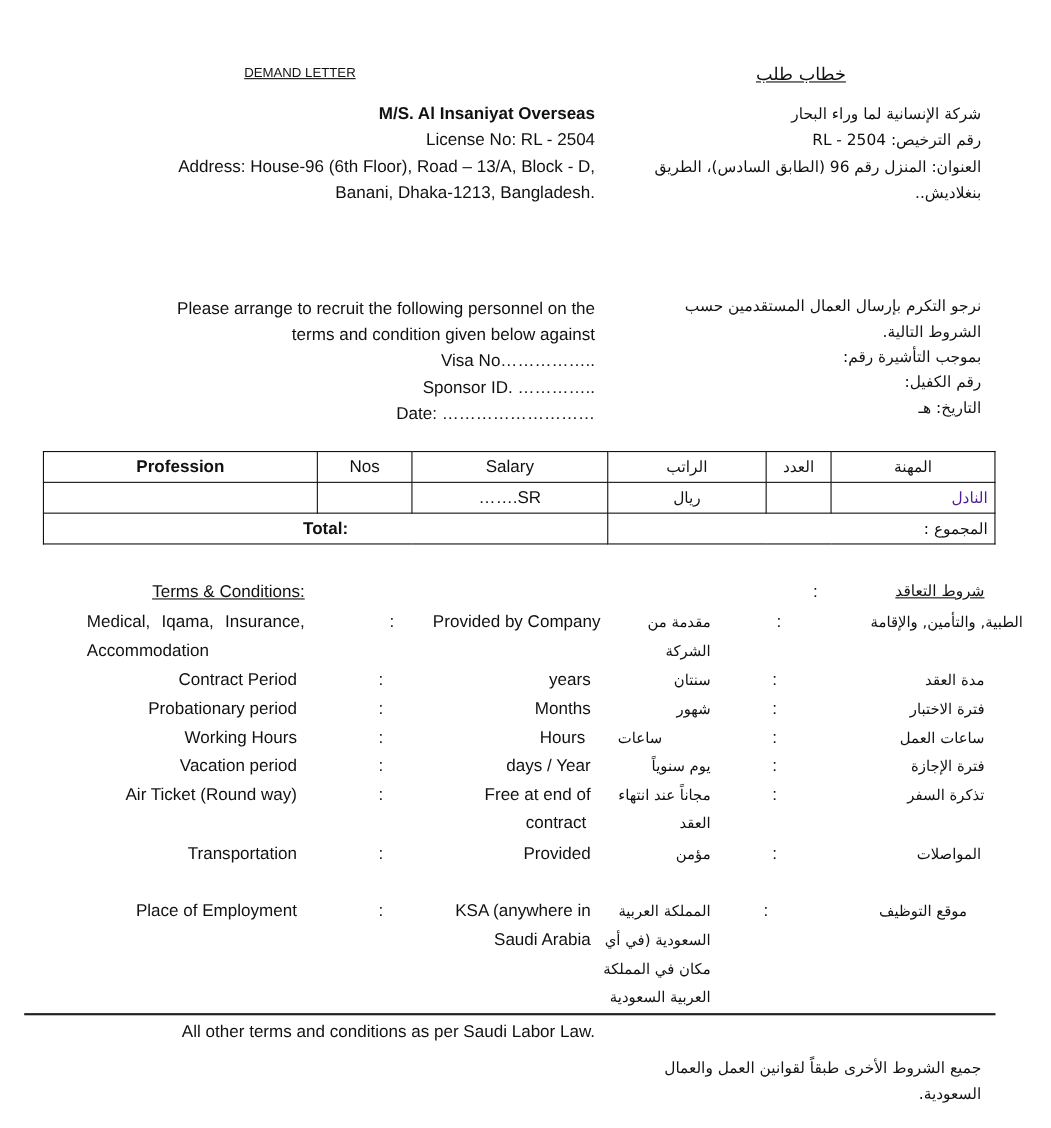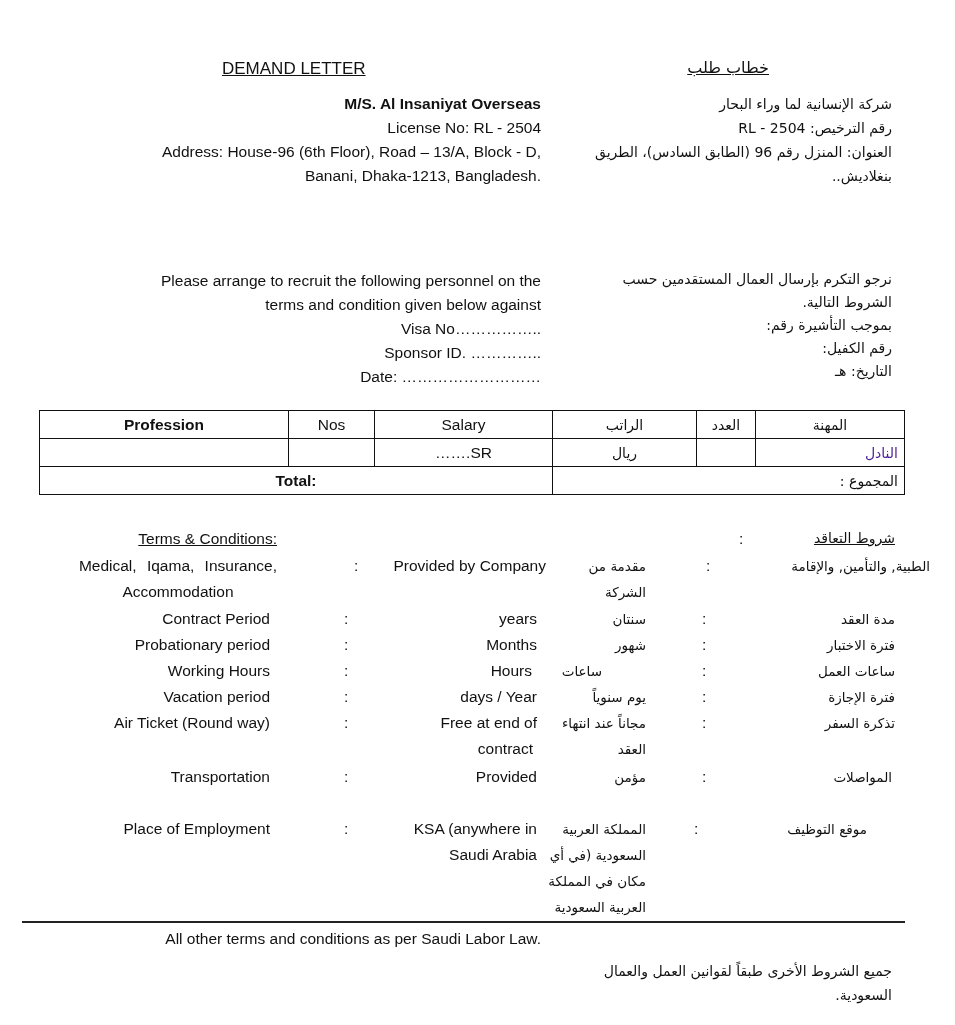--- a/index.html
+++ b/index.html
@@ -7,21 +7,21 @@
     width: 955px; height: 1025px; position: relative; overflow: hidden;
     font-family: "Liberation Sans", "DejaVu Sans", sans-serif;
     color: #111111; font-size: 15.5px;
   }
   .abs { position: absolute; white-space: nowrap; }
   .ar { direction: rtl; text-align: right; font-family: "DejaVu Sans", sans-serif; font-size: 14px; }
   .u { text-decoration: underline; }
   .b { font-weight: bold; }
 
   
-  #title-en { left: 222px; top: 59px; font-size: 17px; }
+  #title-en { left: 222px; top: 59px; font-size: 12px; }
   #company-block { right: 414px; top: 92px; line-height: 24px; text-align: right; }
   #title-ar { right: 186px; top: 58px; font-size: 16px; }
   #ar-company-block { right: 63px; top: 92px; width: 340px; line-height: 24px; }
 
   
   #req-block { right: 414px; top: 269px; line-height: 24px; text-align: right; }
   #ar-req-block { right: 63px; top: 268px; width: 340px; line-height: 23px; }
 
   
   #demand-table {
@@ -30,21 +30,21 @@
   }
   #demand-table td {
     border: 1.5px solid #111; height: 27px; padding: 0 6px; font-size: 15.5px;
     white-space: nowrap;
   }
   #demand-table .c { text-align: center; }
   #demand-table .ar-cell { direction: rtl; text-align: right; font-family: "DejaVu Sans", sans-serif; font-size: 14px; }
 
   
   .term-row { position: absolute; left: 0; width: 955px; }
-  .t-label { position: absolute; right: 685px; text-align: center; line-height: 26px; }
+  .t-label { position: absolute; right: 685px; text-align: left; line-height: 26px; }
   .t-colon { position: absolute; left: 344px; line-height: 26px; }
   .t-value { position: absolute; right: 418px; text-align: right; line-height: 26px; }
   .t-ar-value { position: absolute; right: 309px; direction: rtl; text-align: right; line-height: 26px; font-family: "DejaVu Sans", sans-serif; font-size: 13.5px; }
   .t-ar-colon { position: absolute; left: 702px; line-height: 26px; }
   .t-ar-label { position: absolute; right: 60px; direction: rtl; text-align: right; line-height: 26px; font-family: "DejaVu Sans", sans-serif; font-size: 13.5px; }
 
   #rule { position: absolute; left: 22px; top: 921px; width: 883px; height: 2px; background: #222; }
   #footer-en { right: 414px; top: 927px; line-height: 24px; }
   #footer-ar { right: 63px; top: 927px; width: 340px; line-height: 24px; white-space: normal; margin-top: 32px; }
 </style>
@@ -203,18 +203,18 @@
     <div>KSA (anywhere in</div>
     <div>Saudi Arabia</div>
   </div>
   <div class="t-ar-value">
     <div>المملكة العربية</div>
     <div>السعودية (في أي</div>
     <div>مكان في المملكة</div>
     <div>العربية السعودية</div>
   </div>
   <div class="t-ar-colon" style="left:694px;">:</div>
-  <div class="t-ar-label" style="right:88px;">موقع التوظيف</div>
+  <div class="t-ar-label" style="right:76px;">موقع التوظيف</div>
 </div>
 
 <div id="rule"></div>
 <div class="abs" id="footer-en">All other terms and conditions as per Saudi Labor Law.</div>
 <div class="abs ar" id="footer-ar">جميع الشروط الأخرى طبقاً لقوانين العمل والعمال السعودية.</div>
 
 </body></html>

